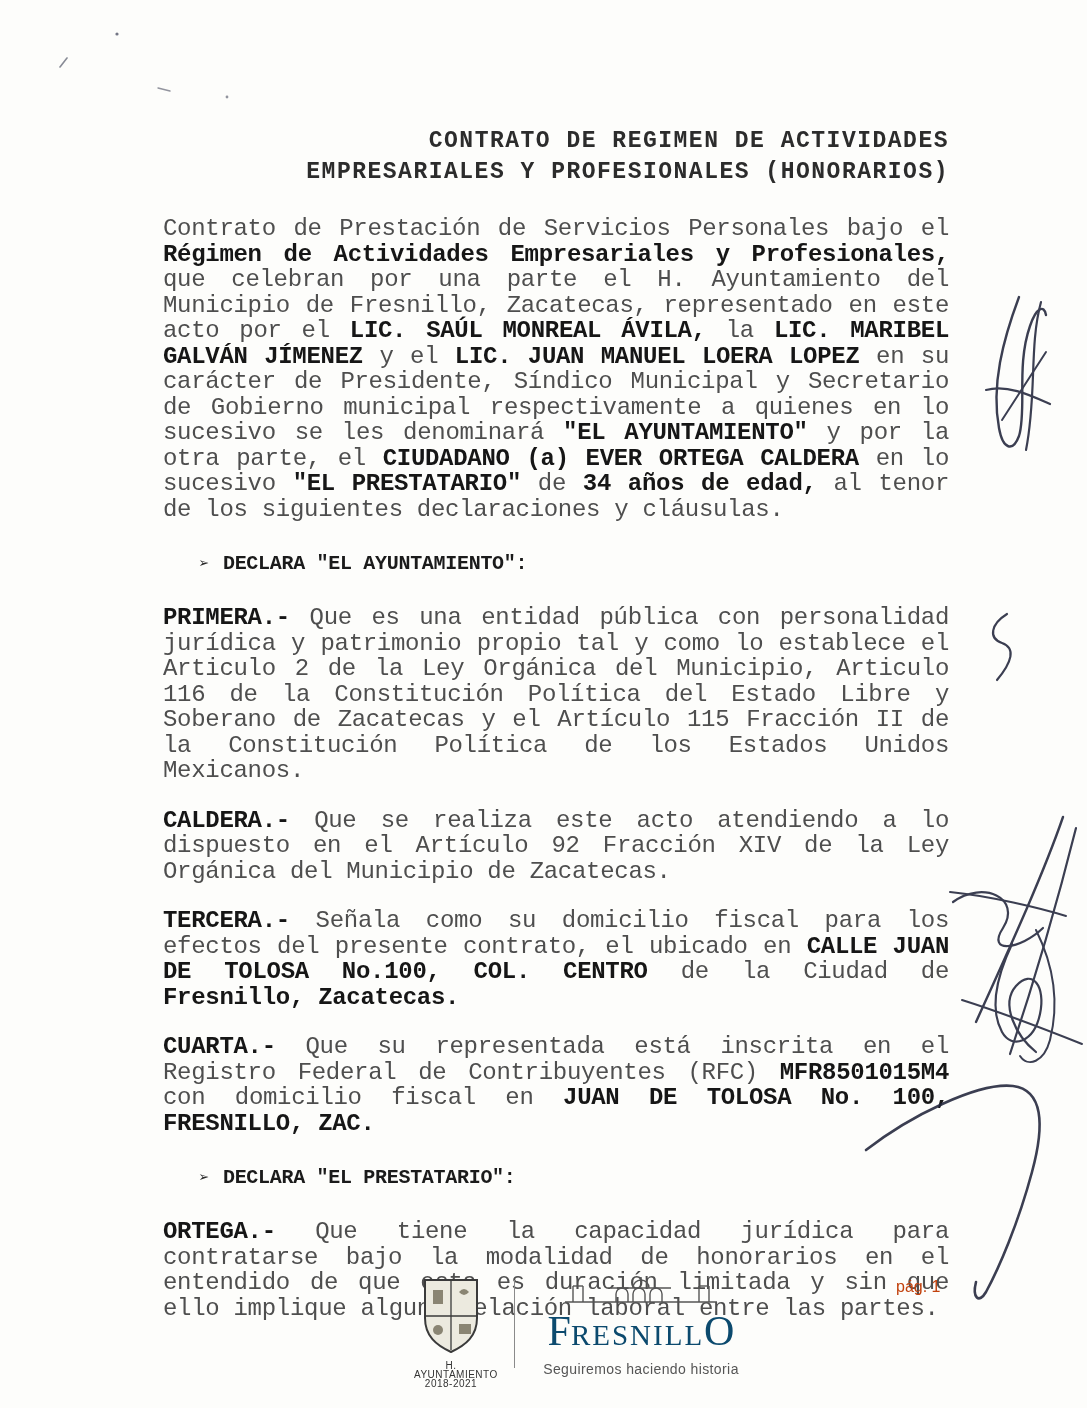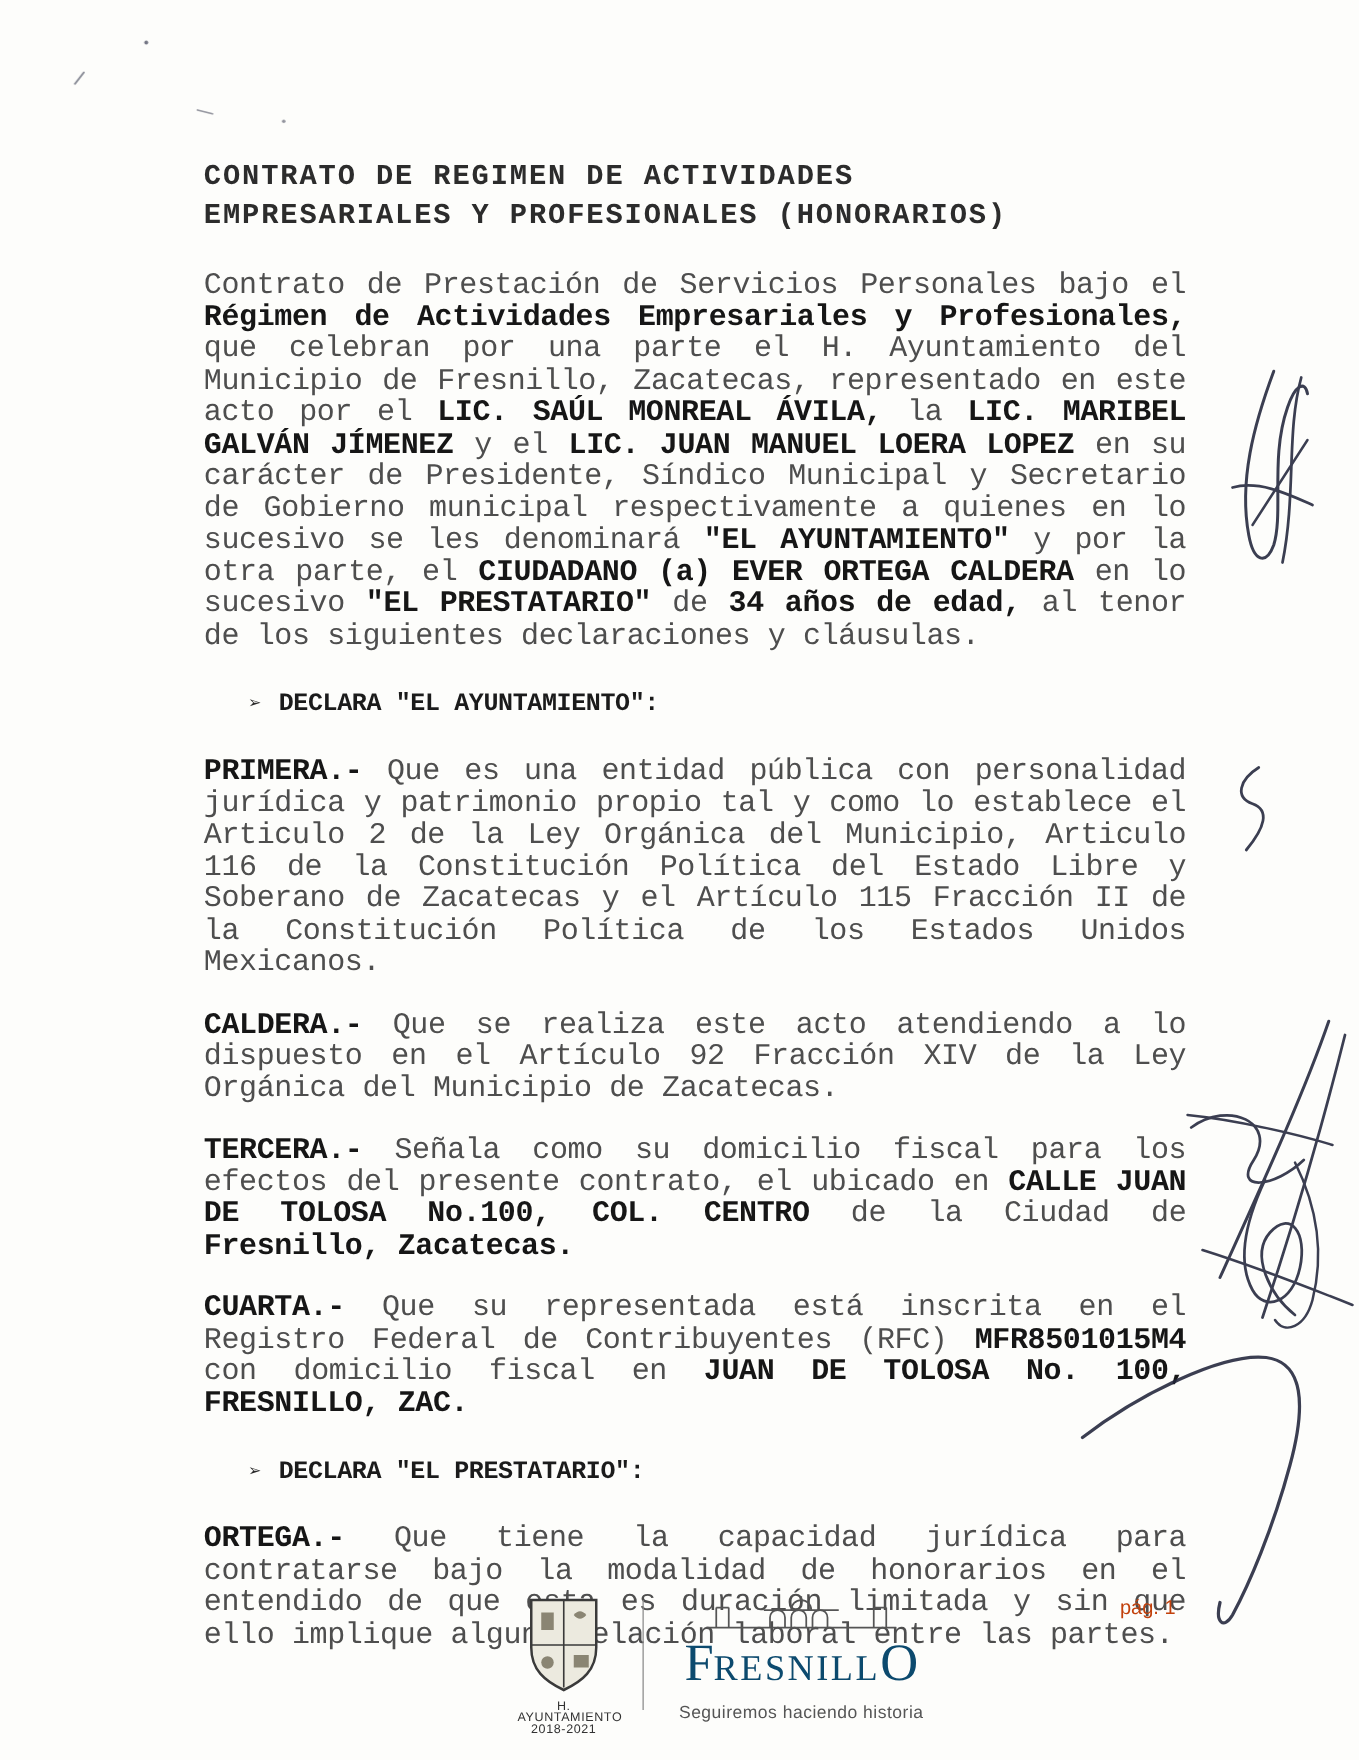--- a/index.html
+++ b/index.html
@@ -10,21 +10,21 @@
     margin:0 auto;
     background:#fdfdfb;
     font-family:"Liberation Mono","DejaVu Sans Mono",monospace;
     color:#4a4a4a;
     overflow:hidden;
   }
   .content {
     position:absolute; left:163px; top:126px; width:786px;
   }
   .title {
-    text-align:left; font-weight:bold; color:#2c2c2c;
+    text-align:right; font-weight:bold; color:#2c2c2c;
     font-size:23px; line-height:31px; letter-spacing:1.5px;
     margin-bottom:28px;
   }
   .title .tl { display:block; }
   .para {
     text-align:justify; font-size:24px; line-height:25.5px;
     margin-bottom:24px; color:#4e4e4e; letter-spacing:-0.3px;
   }
   .b { font-weight:bold; color:#161616; }
   .u { text-underline-offset:3px; }

